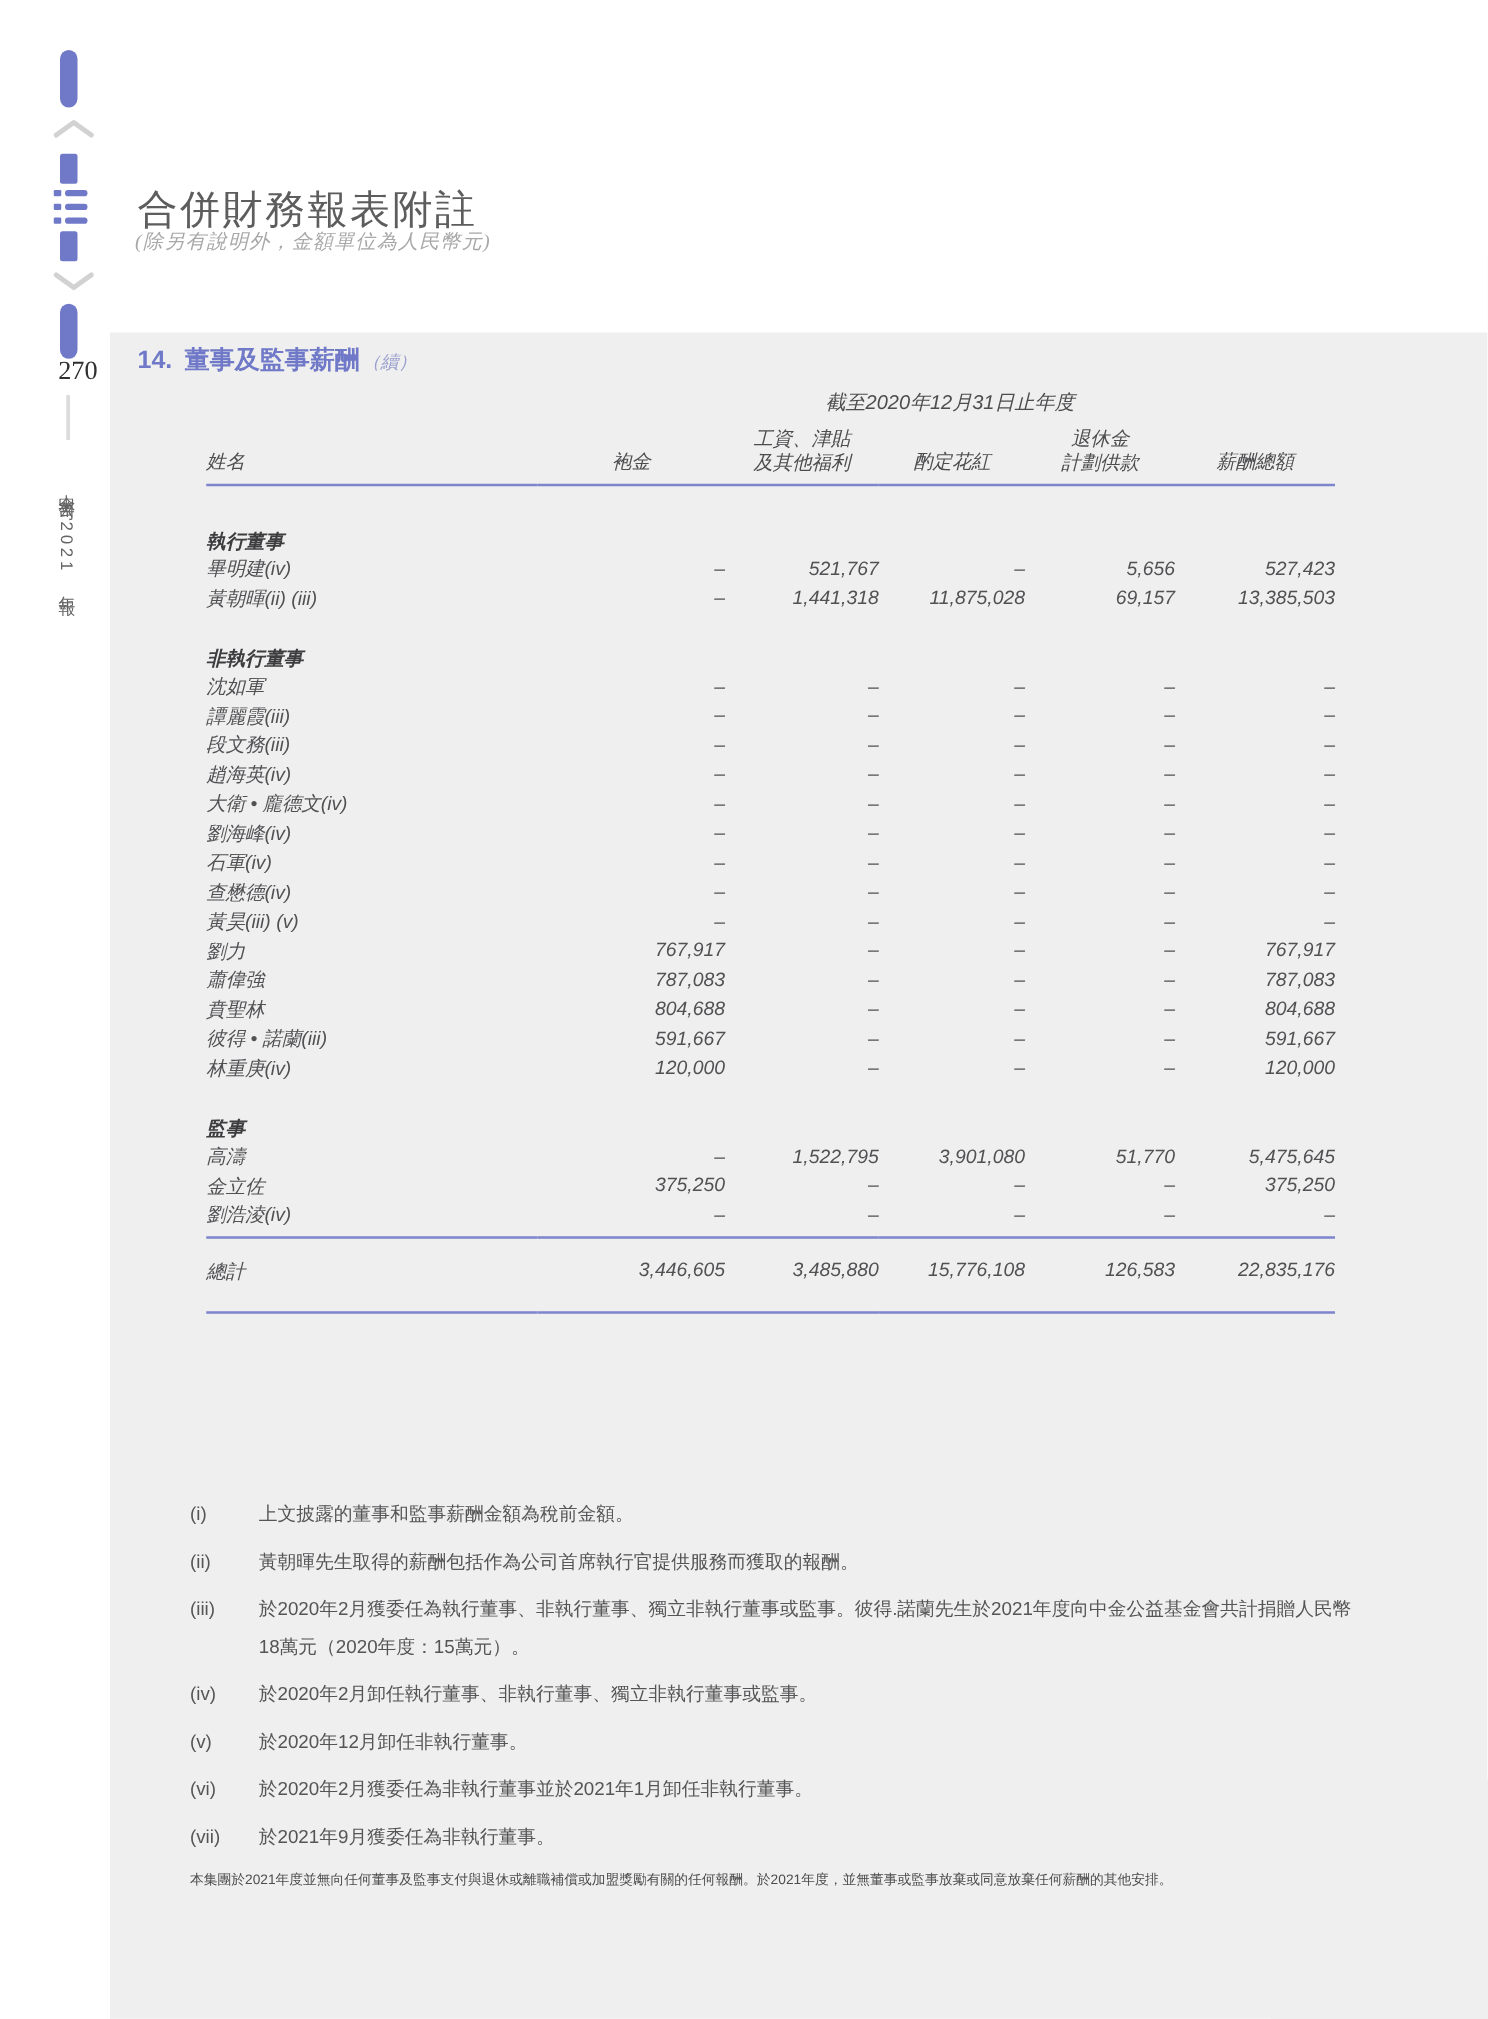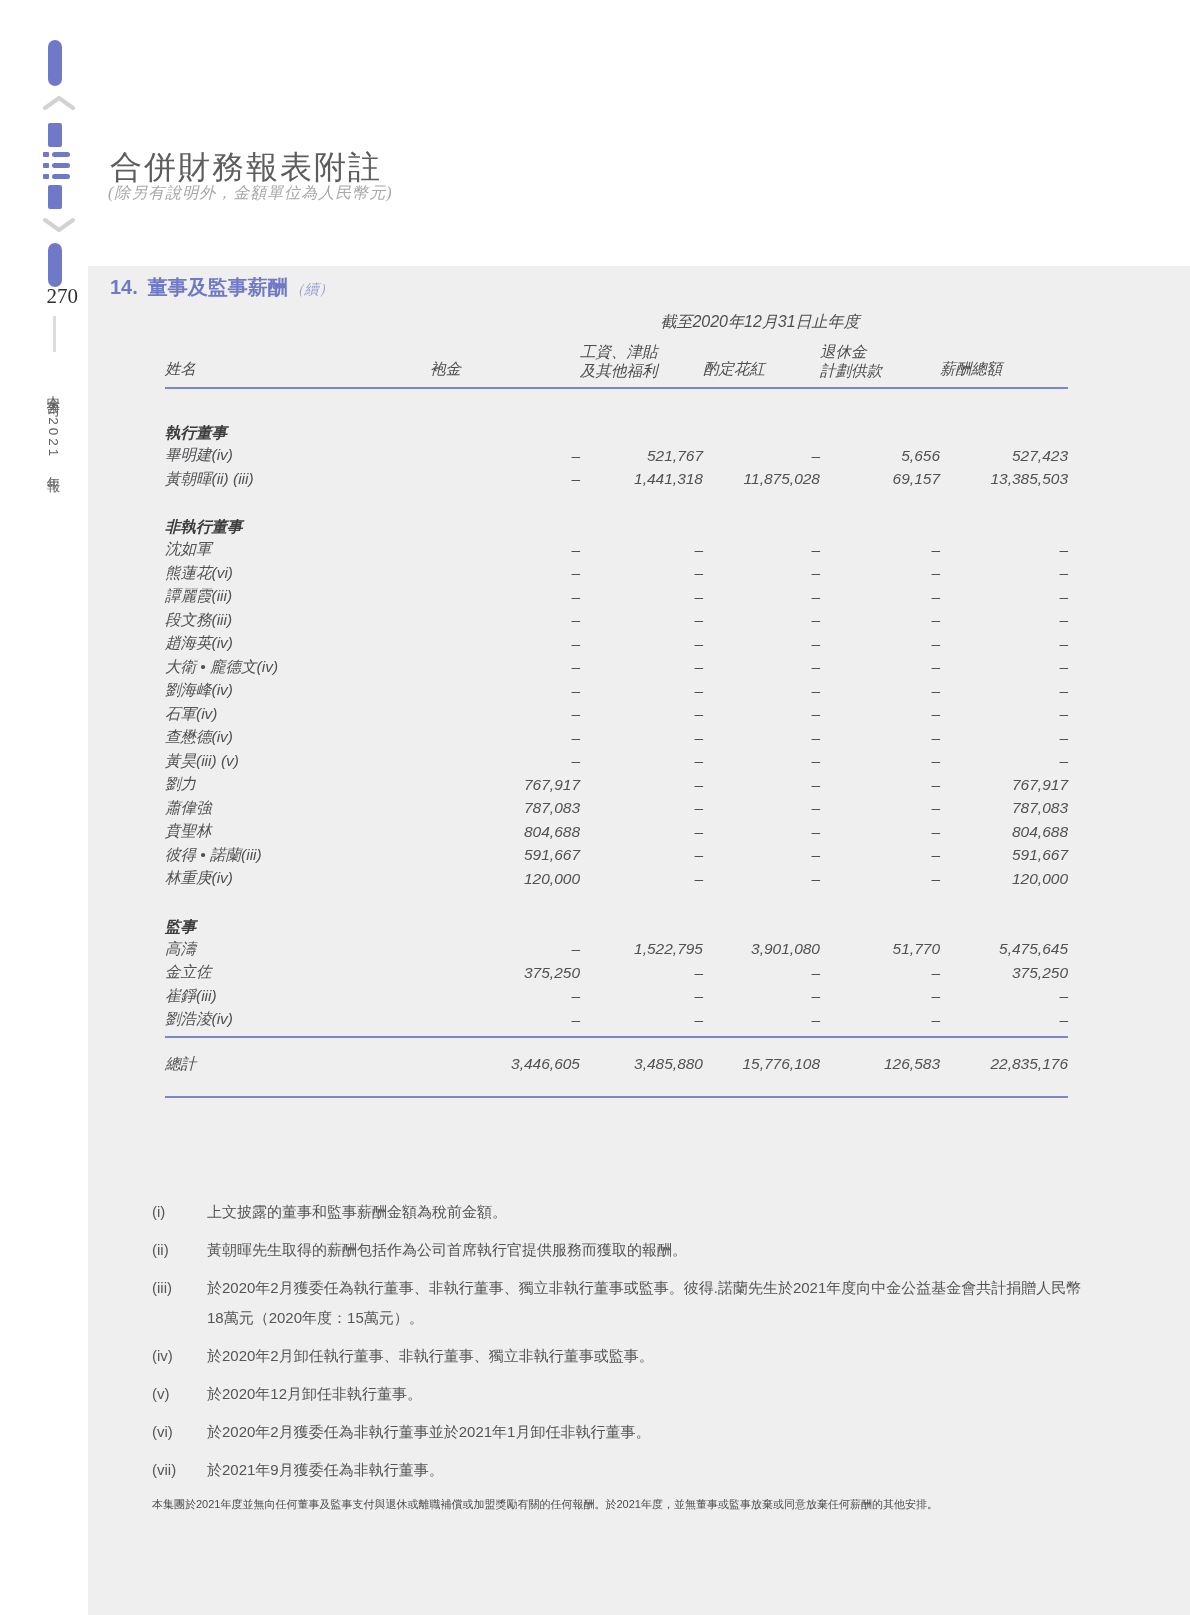--- a/index.html
+++ b/index.html
@@ -44,21 +44,21 @@
   .rem-table-wrap { position: absolute; left: 77px; top: 46px; width: 903px; }
   table.rem { width: 903px; border-collapse: collapse; table-layout: fixed; color: #515154; font-style: italic; }
   table.rem col.c-name { width: 265px; }
   table.rem col.c-fee  { width: 150px; }
   table.rem col.c-sal  { width: 123px; }
   table.rem col.c-bon  { width: 117px; }
   table.rem col.c-ret  { width: 120px; }
   table.rem col.c-tot  { width: 128px; }
   tr.date-row td { height: 26px; font-size: 16px; color: #4d4d4f; text-align: center; vertical-align: top; padding: 0; }
   tr.cols-row th { font-weight: normal; font-size: 15.5px; color: #4d4d4f; vertical-align: bottom;
-    padding: 0 0 7px 0; text-align: left; height: 50px; border-bottom: 2px solid #7d85cd; }
+    padding: 0 0 7px 0; text-align: center; height: 50px; border-bottom: 2px solid #7d85cd; }
   tr.cols-row th.h-name { text-align: left; }
   tr.cols-row th span { display: block; line-height: 19px; }
   tbody td { font-size: 15.5px; height: 23.5px; padding: 0; vertical-align: middle; }
   tbody td.num-cell { text-align: right; }
   tbody tr.section-row td { font-weight: bold; color: #3d3d3f; padding-top: 26px; }
   tbody tr.section-row.first td { padding-top: 34px; }
   tbody tr.pad-row td { height: 5px; }
   tfoot td { border-top: 2px solid #7d85cd; border-bottom: 2px solid #7d85cd;
     font-size: 15.5px; padding: 16px 0 21px 0; }
   tfoot td.num-cell { text-align: right; }
@@ -171,28 +171,20 @@
             </tr>
             <tr class="data-row">
               <td class="name-cell">沈如軍</td>
               <td class="num-cell">–</td>
               <td class="num-cell">–</td>
               <td class="num-cell">–</td>
               <td class="num-cell">–</td>
               <td class="num-cell">–</td>
             </tr>
             <tr class="data-row">
-              <td class="name-cell">熊蓮花(vi)</td>
-              <td class="num-cell">–</td>
-              <td class="num-cell">–</td>
-              <td class="num-cell">–</td>
-              <td class="num-cell">–</td>
-              <td class="num-cell">–</td>
-            </tr>
-            <tr class="data-row">
               <td class="name-cell">譚麗霞(iii)</td>
               <td class="num-cell">–</td>
               <td class="num-cell">–</td>
               <td class="num-cell">–</td>
               <td class="num-cell">–</td>
               <td class="num-cell">–</td>
             </tr>
             <tr class="data-row">
               <td class="name-cell">段文務(iii)</td>
               <td class="num-cell">–</td>
@@ -300,28 +292,20 @@
               <td class="num-cell">51,770</td>
               <td class="num-cell">5,475,645</td>
             </tr>
             <tr class="data-row">
               <td class="name-cell">金立佐</td>
               <td class="num-cell">375,250</td>
               <td class="num-cell">–</td>
               <td class="num-cell">–</td>
               <td class="num-cell">–</td>
               <td class="num-cell">375,250</td>
-            </tr>
-            <tr class="data-row">
-              <td class="name-cell">崔錚(iii)</td>
-              <td class="num-cell">–</td>
-              <td class="num-cell">–</td>
-              <td class="num-cell">–</td>
-              <td class="num-cell">–</td>
-              <td class="num-cell">–</td>
             </tr>
             <tr class="data-row">
               <td class="name-cell">劉浩淩(iv)</td>
               <td class="num-cell">–</td>
               <td class="num-cell">–</td>
               <td class="num-cell">–</td>
               <td class="num-cell">–</td>
               <td class="num-cell">–</td>
             </tr>
             <tr class="pad-row">

